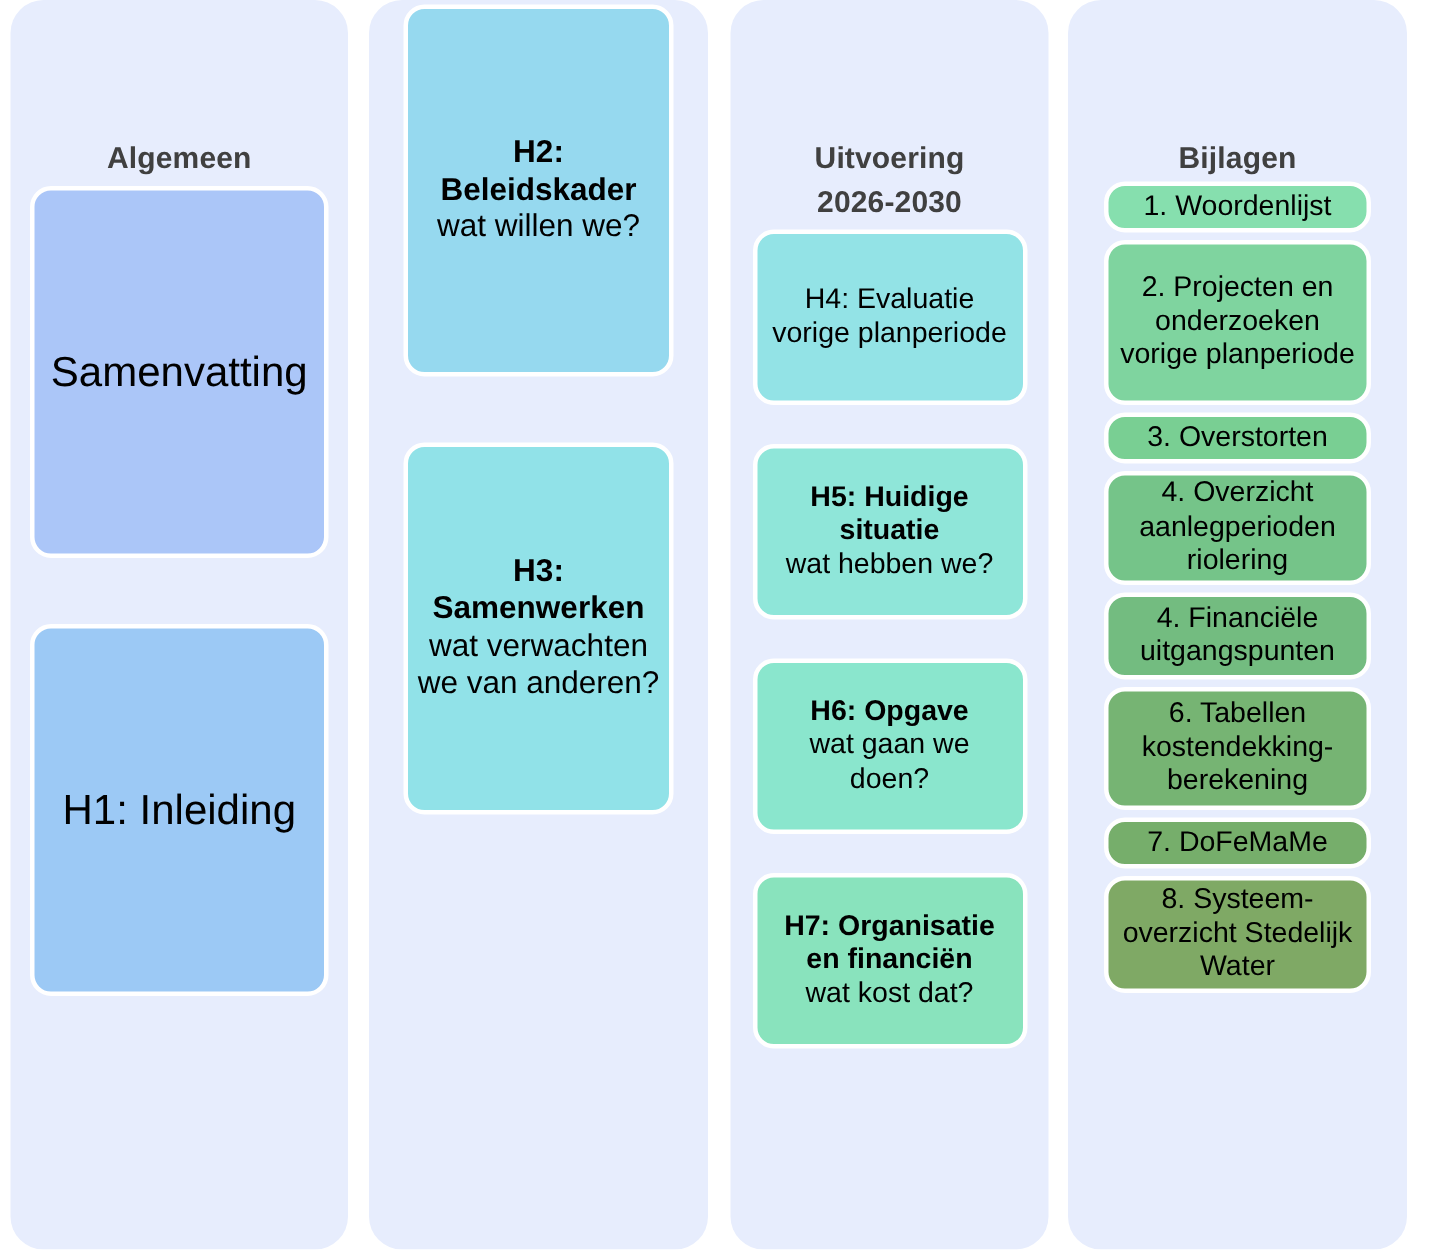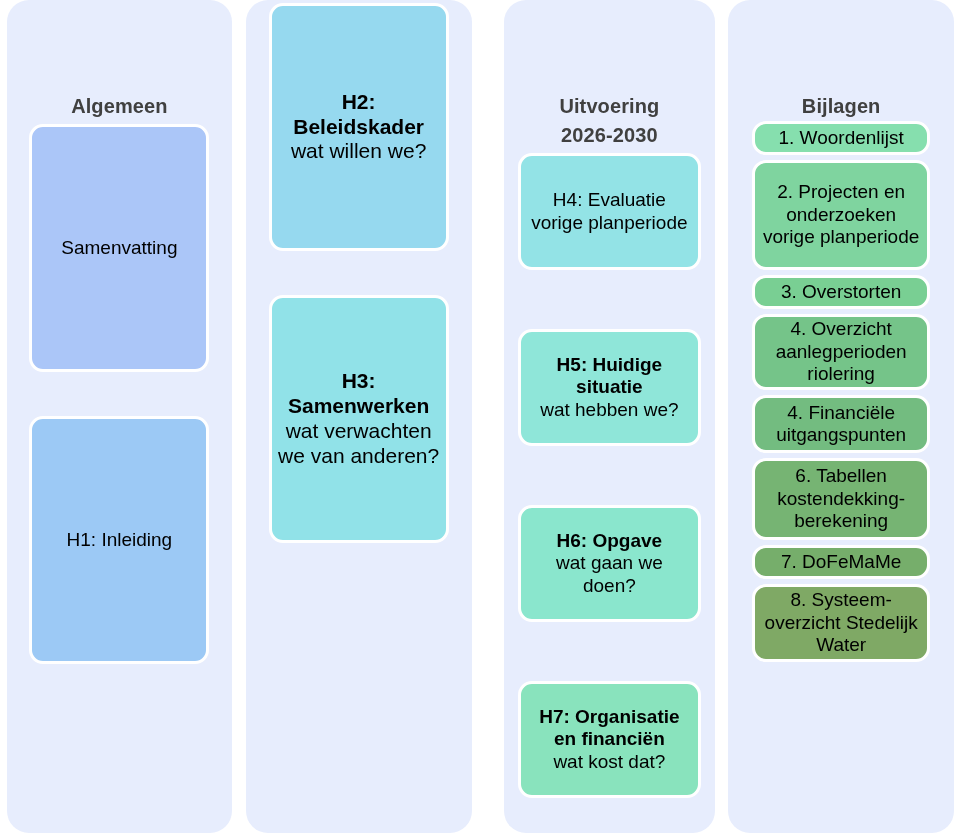--- a/index.html
+++ b/index.html
@@ -29,21 +29,21 @@
     box-sizing: border-box;
     border-radius: 22px;
     display: flex;
     flex-direction: column;
     align-items: center;
   }
 
   
   .col-0 { margin-left: 7px;  width: 225px; }
   .col-1 { margin-left: 14px; width: 226px; }
-  .col-2 { margin-left: 32px; width: 212px; }
+  .col-2 { margin-left: 15px; width: 212px; }
   .col-3 { margin-left: 13px; width: 226px; margin-right: 9px; }
 
   .column-title {
     margin-top: 92px;
     text-align: center;
     font-weight: bold;
     font-size: 20px;
     line-height: 1.45;
     color: #404040;
     letter-spacing: 0.1px;
@@ -75,37 +75,37 @@
   .card .line {
     display: block;
     line-height: 1.18;
     white-space: pre-line;
   }
   .card .line.bold { font-weight: bold; }
 
   
   .col-0 .cards { padding-top: 3px; }
   .col-0 .card {
-    width: 180px;
+    width: 199px;
     height: 248px;
-    font-size: 19px;
+    font-size: 28px;
   }
   .col-0 .card:first-child { margin-bottom: 44px; }
 
   
   .col-1 .cards { padding-top: 3px; }
   .col-1 .card {
     width: 180px;
     height: 248px;
     font-size: 21px;
   }
   .col-1 .card:first-child { margin-bottom: 44px; }
 
   
-  .col-2 .cards { padding-top: 3px; gap: 33px; }
+  .col-2 .cards { padding-top: 3px; }
   .col-2 .card {
     width: 183px;
     font-size: 19px;
     padding: 6px 8px;
   }
   .col-2 .card.c0 { height: 117px; margin-bottom: 26px; }
   .col-2 .card.c1 { height: 117px; margin-bottom: 26px; }
   .col-2 .card.c2 { height: 117px; margin-bottom: 26px; }
   .col-2 .card.c3 { height: 117px; }
 

